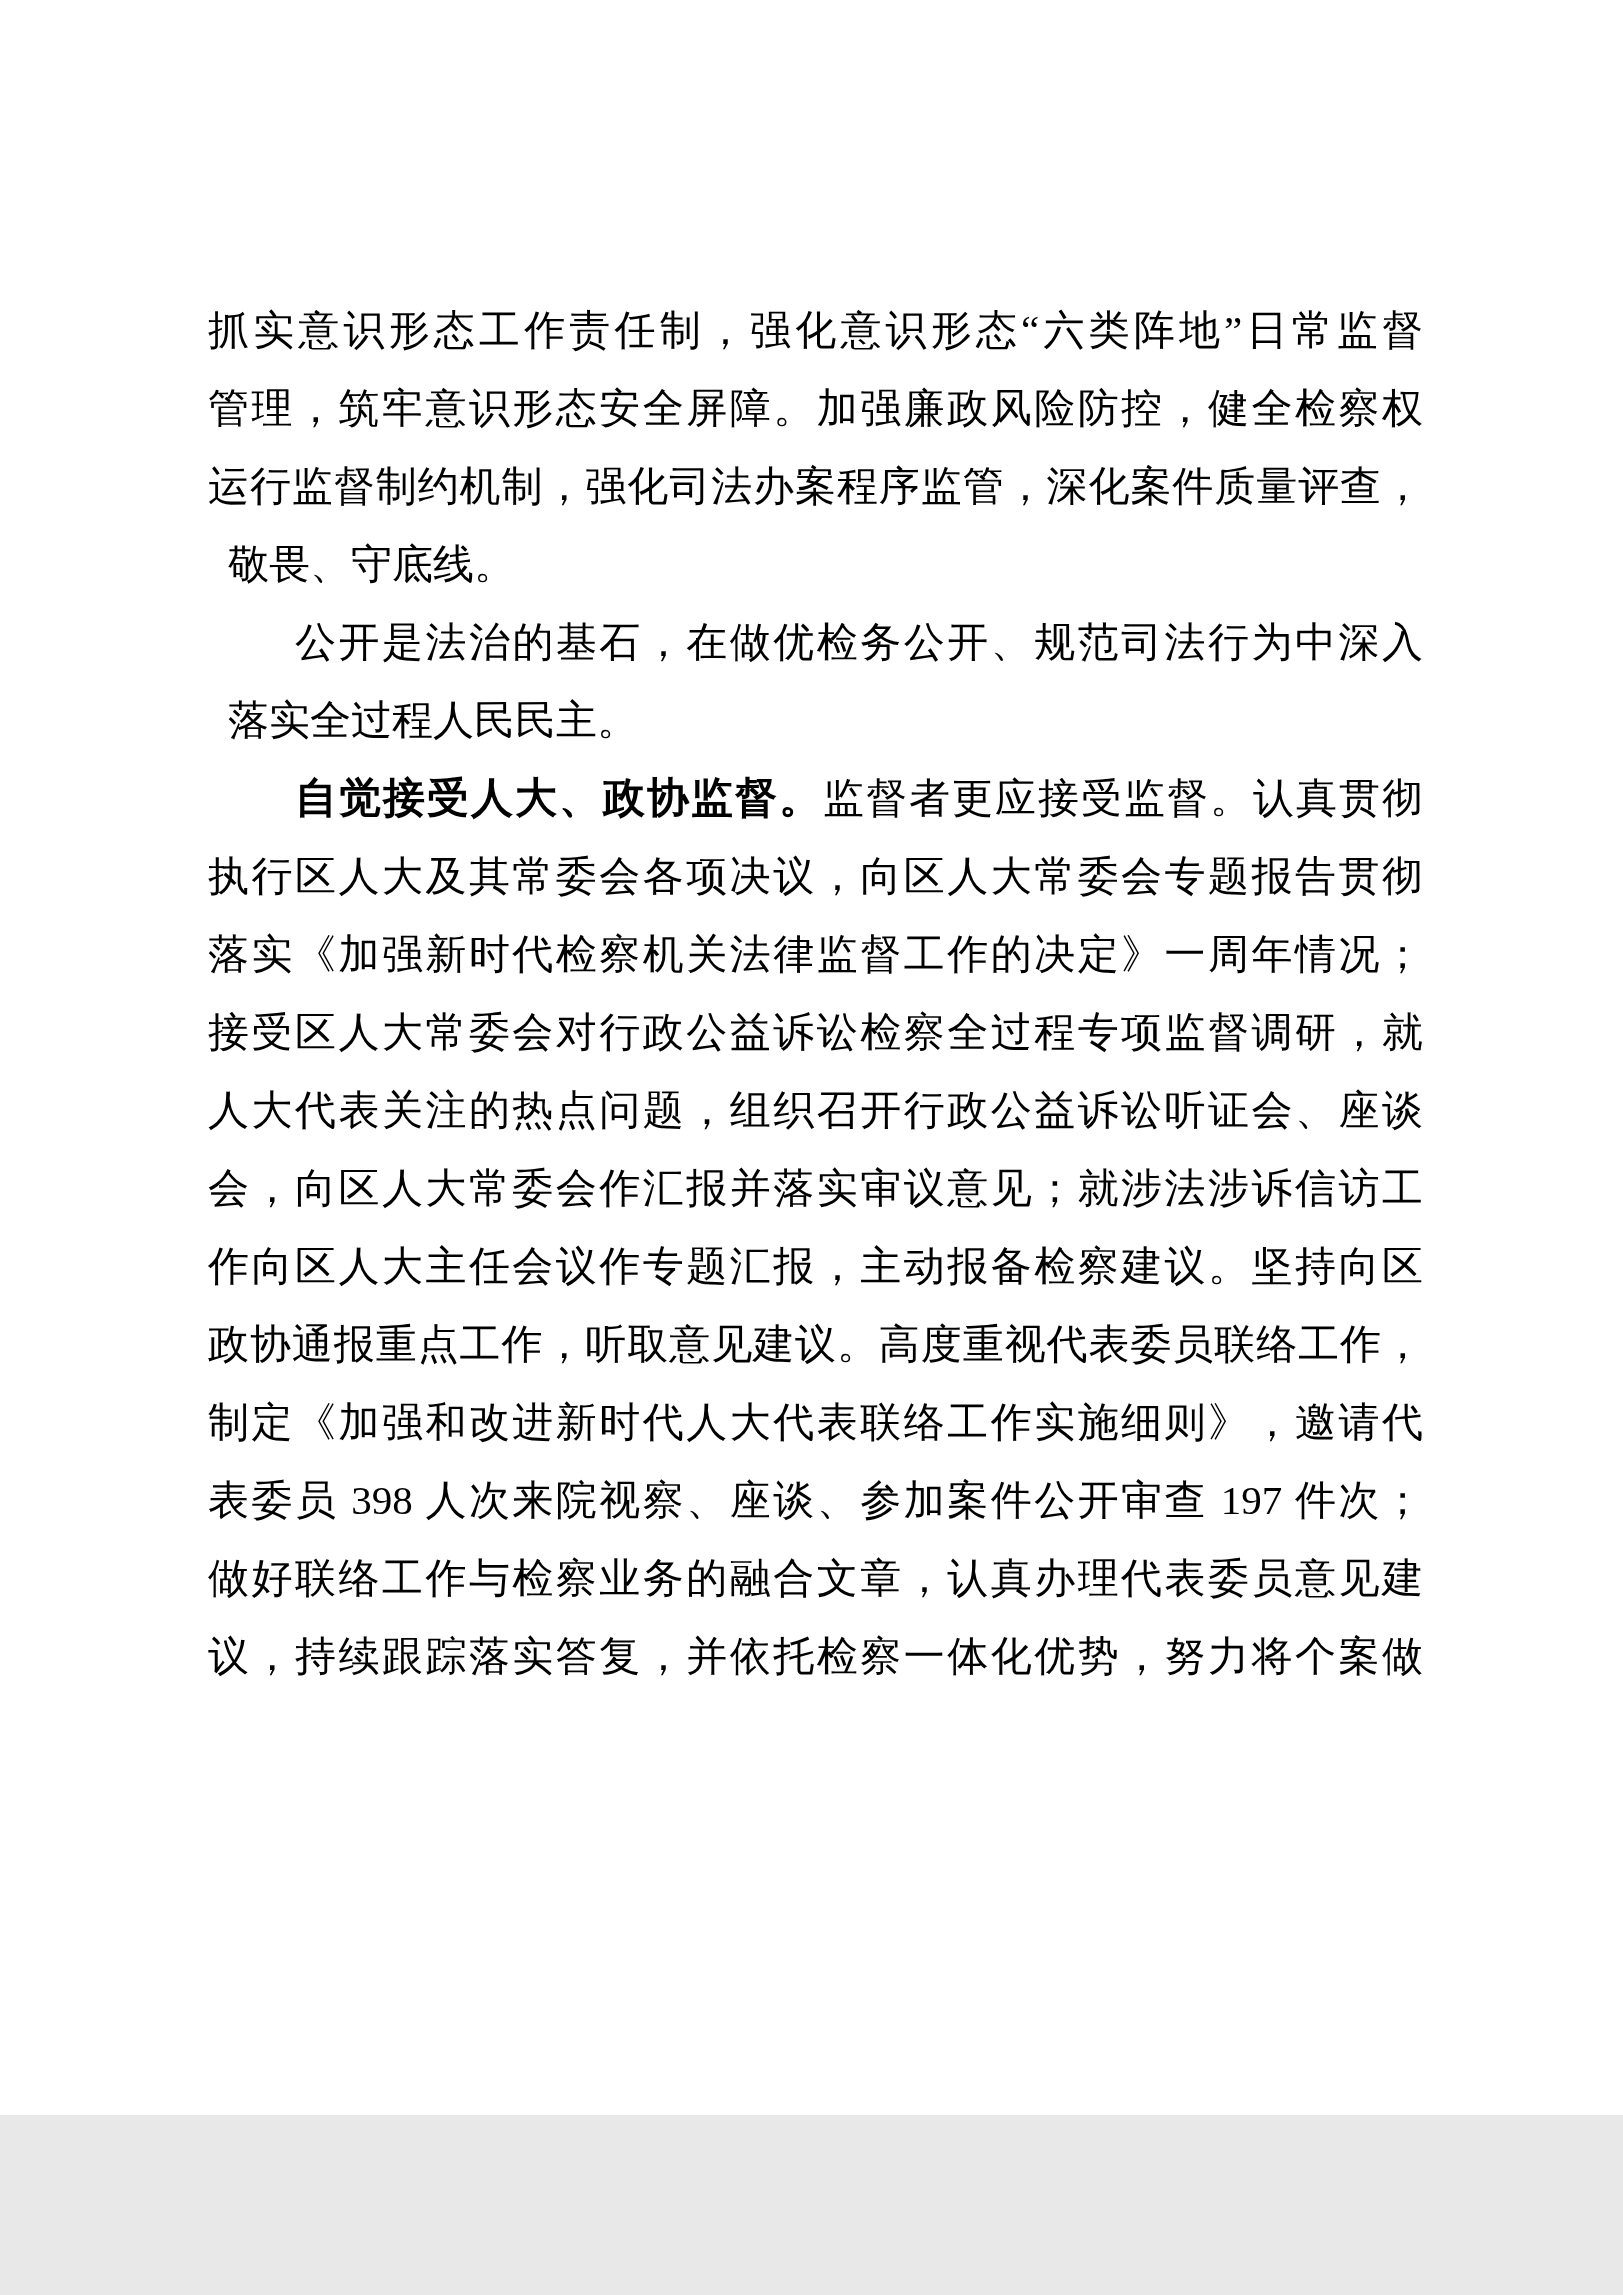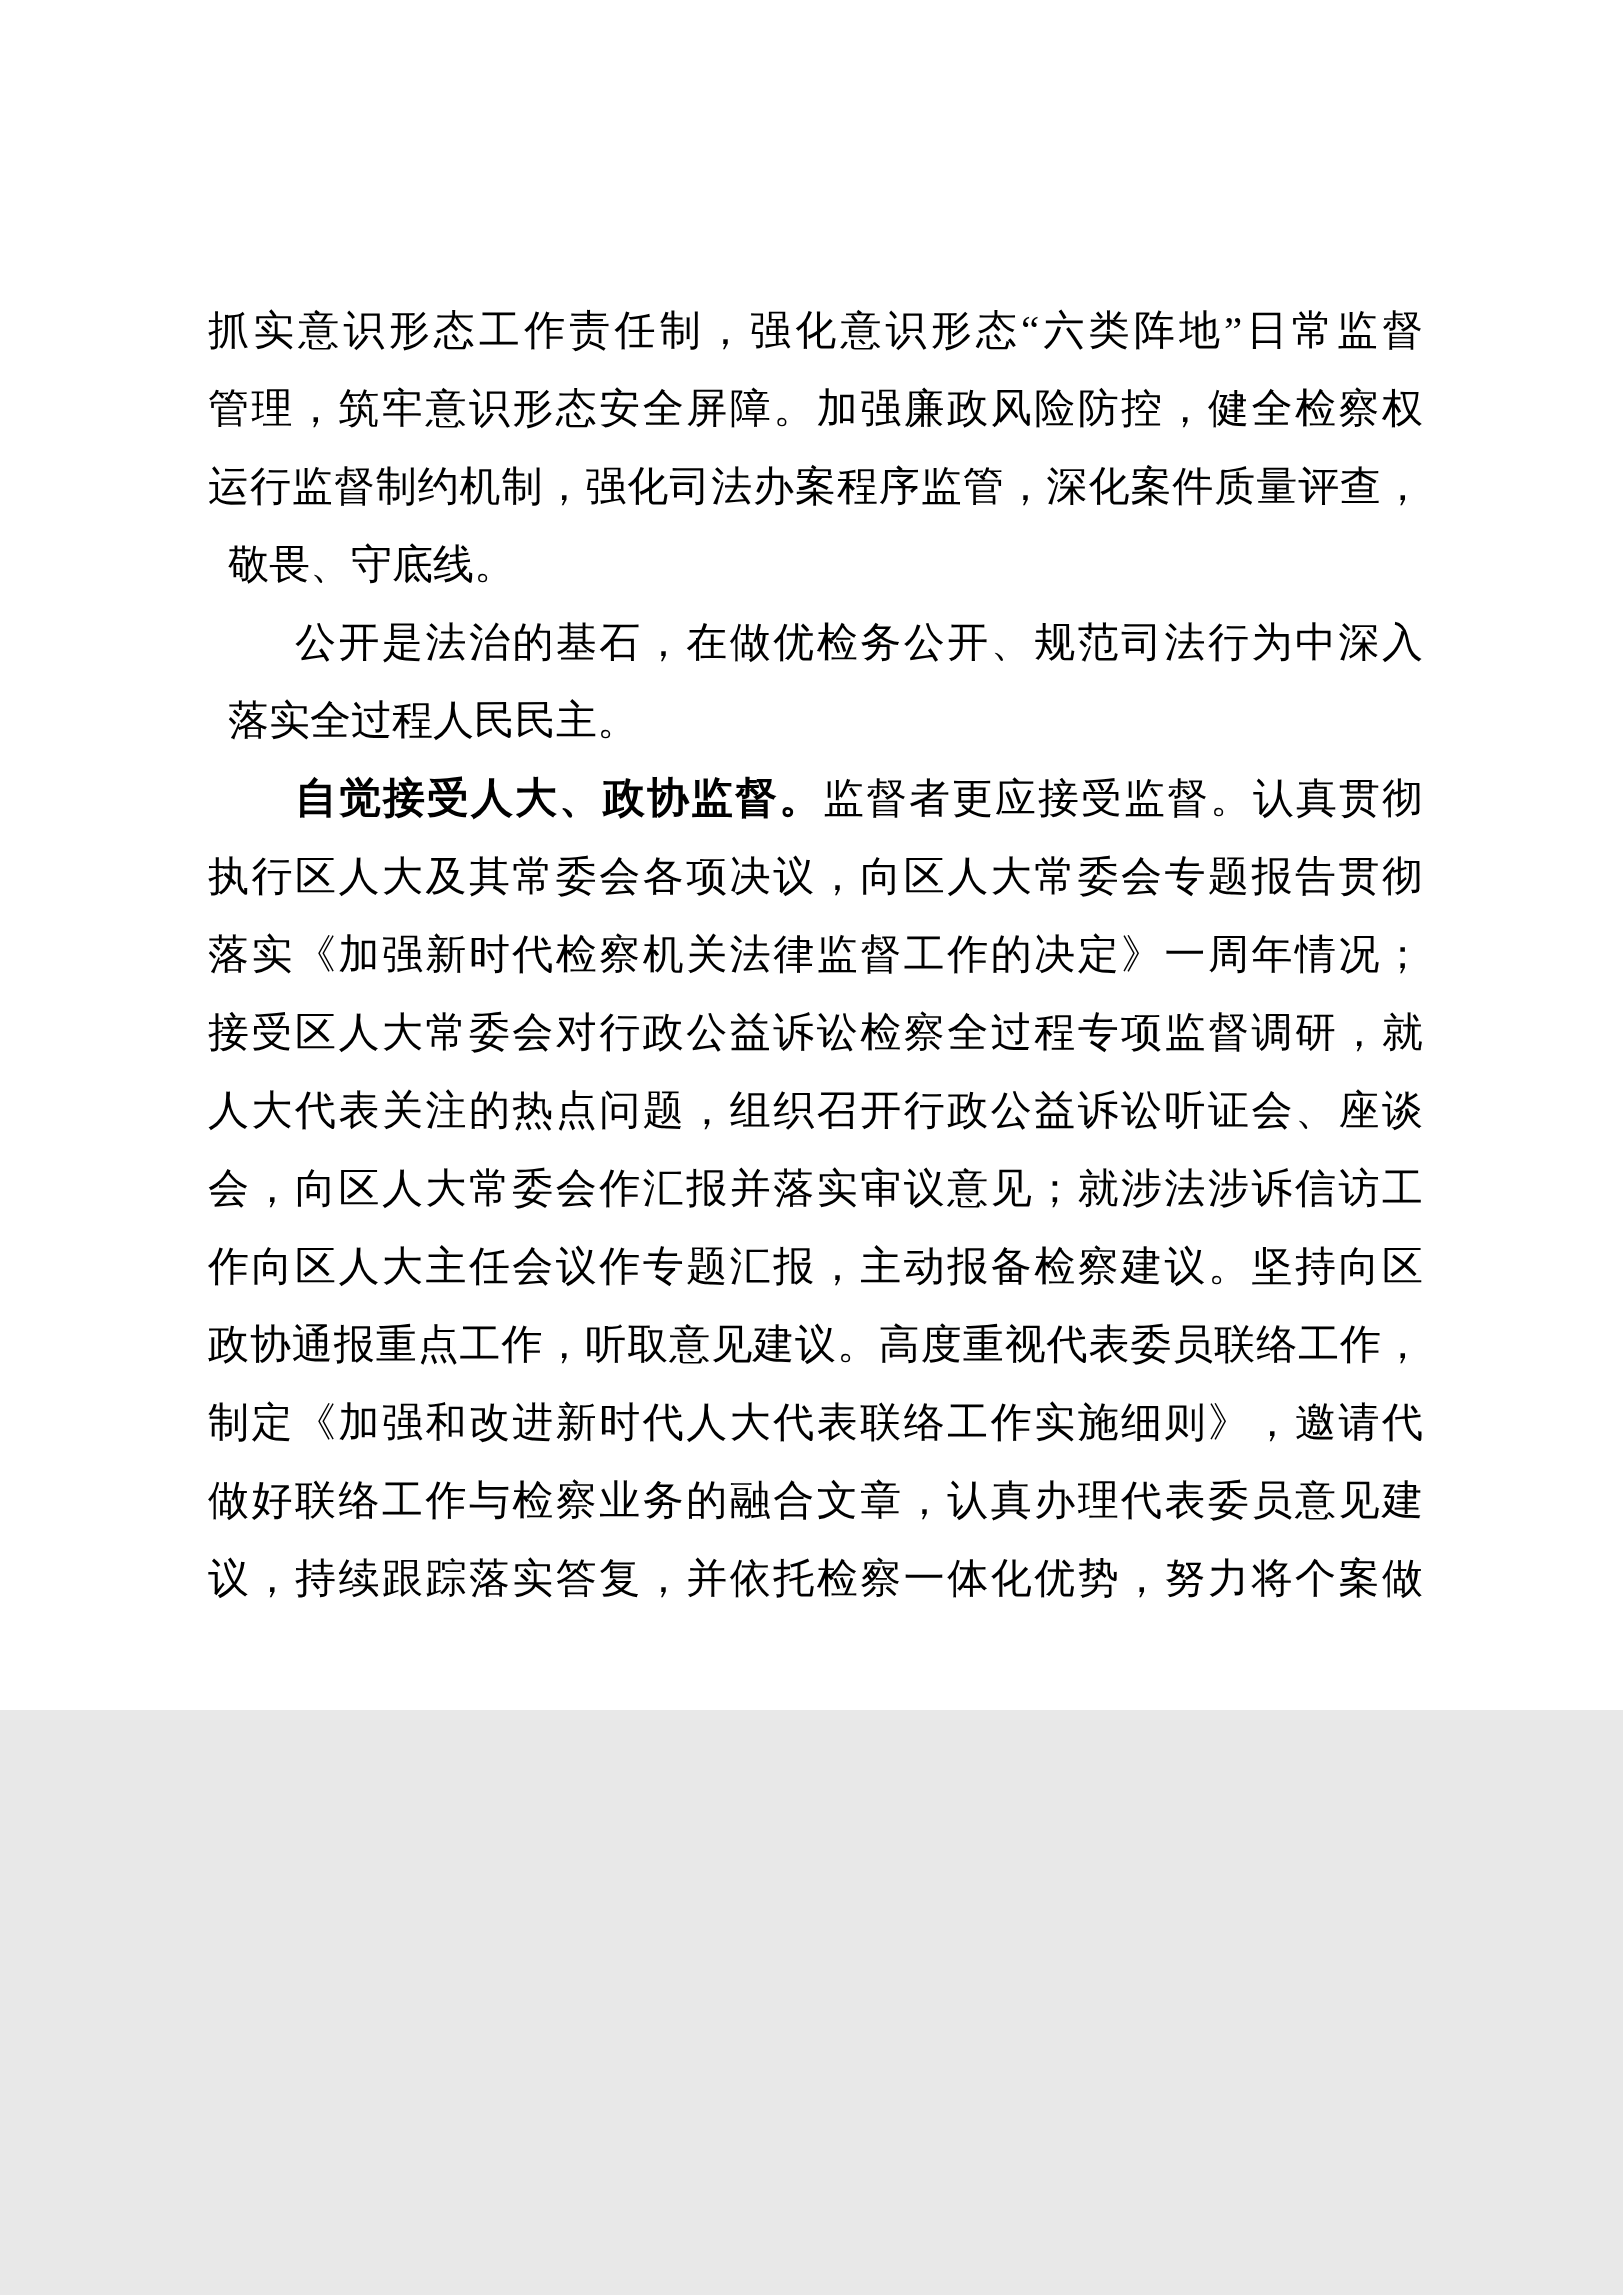--- a/index.html
+++ b/index.html
@@ -3,21 +3,21 @@
   <meta charset="utf-8">
   <style>
     html, body {
       margin: 0;
       padding: 0;
       background: #e8e8e8;
     }
     .page {
       position: relative;
       width: 1623px;
-      height: 1710px;
+      height: 2115px;
       background: #ffffff;
       overflow: hidden;
     }
     .body-block {
       position: absolute;
       left: 208px;
       top: 291px;
       width: 1215px;
       font-family: "Liberation Serif", serif;
       font-size: 41px;
@@ -76,18 +76,19 @@
     <div class="line end">落实全过程人民民主。</div>
     <div class="line indent"><span class="lead-bold">自觉接受人大、政协监督。</span><span>监督者更应接受监督。认真贯彻</span></div>
     <div class="line">执行区人大及其常委会各项决议，向区人大常委会专题报告贯彻</div>
     <div class="line">落实《加强新时代检察机关法律监督工作的决定》一周年情况；</div>
     <div class="line">接受区人大常委会对行政公益诉讼检察全过程专项监督调研，就</div>
     <div class="line">人大代表关注的热点问题，组织召开行政公益诉讼听证会、座谈</div>
     <div class="line">会，向区人大常委会作汇报并落实审议意见；就涉法涉诉信访工</div>
     <div class="line">作向区人大主任会议作专题汇报，主动报备检察建议。坚持向区</div>
     <div class="line">政协通报重点工作，听取意见建议。高度重视代表委员联络工作，</div>
     <div class="line">制定《加强和改进新时代人大代表联络工作实施细则》，邀请代</div>
+    <div class="line">表委员 398 人次来院视察、座谈、参加案件公开审查 197 件次；</div>
     <div class="line">做好联络工作与检察业务的融合文章，认真办理代表委员意见建</div>
     <div class="line">议，持续跟踪落实答复，并依托检察一体化优势，努力将个案做</div>
   </div>
   <div class="page-number">- 13 -</div>
 </div>
 
 
 </body></html>

